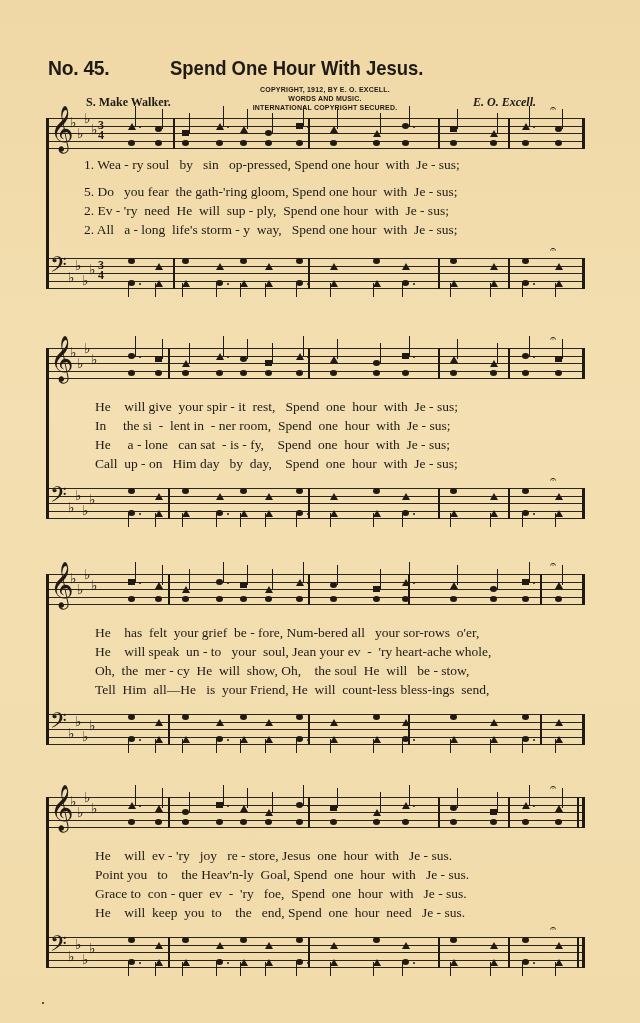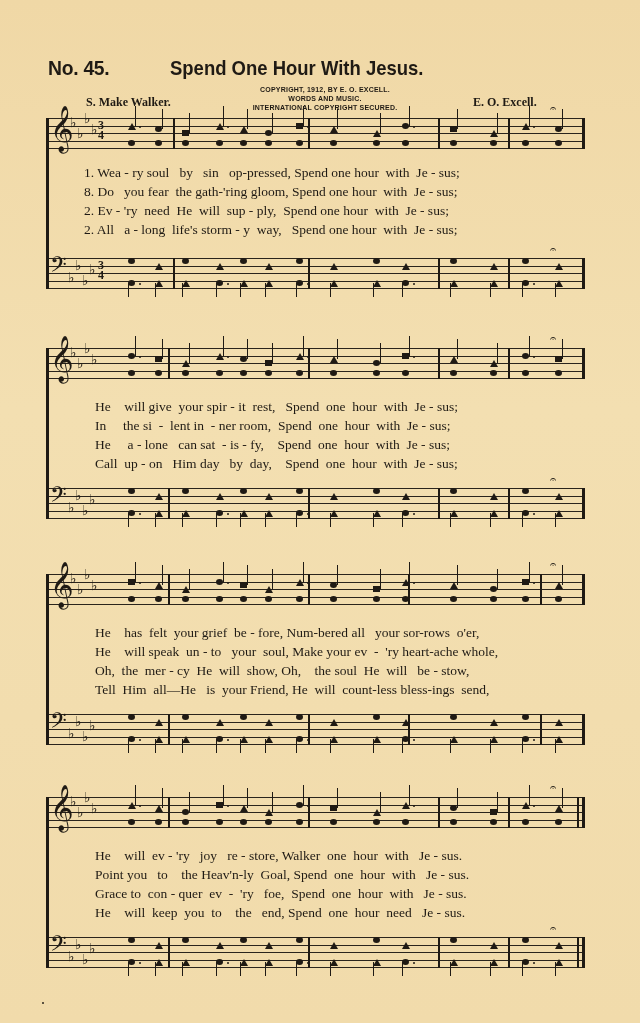--- a/index.html
+++ b/index.html
@@ -8,21 +8,21 @@
   .page{position:absolute;left:0;top:0;width:640px;height:1023px;
         background:linear-gradient(180deg,#f0d8a6 0%,#f3dfb1 40%,#f1dbab 100%);}
   .hymn-no{position:absolute;left:48px;top:56px;font-family:"Liberation Sans",sans-serif;
            font-weight:bold;font-size:21px;letter-spacing:-0.3px;transform:scaleX(0.92);transform-origin:left;}
   .hymn-title{position:absolute;left:170px;top:56px;font-family:"Liberation Sans",sans-serif;
               font-weight:bold;font-size:21px;transform:scaleX(0.88);transform-origin:left;}
   .copyright{position:absolute;left:210px;top:85px;width:230px;text-align:center;
              font-family:"Liberation Sans",sans-serif;font-size:7px;line-height:9px;font-weight:bold;letter-spacing:0.2px;}
   .copyright .l2{font-size:7px;}
   .author{position:absolute;left:86px;top:95px;font-weight:bold;font-size:12px;}
-  .composer{position:absolute;left:473px;top:95px;font-weight:bold;font-size:12px;}
+  .composer{position:absolute;left:473px;top:95px;font-weight:bold;font-size:12px;font-style:italic;}
   .system{position:absolute;left:0;width:640px;}
   .brace{position:absolute;left:46px;width:3px;background:#1f1a14;}
   .barline{position:absolute;width:1.5px;background:#1f1a14;}
   .final-bar{position:absolute;width:4px;background:#1f1a14;}
   .clef{position:absolute;font-family:"DejaVu Serif",serif;color:#1f1a14;}
   .flat{position:absolute;font-family:"DejaVu Sans",sans-serif;font-size:14px;color:#1f1a14;}
   .timesig{position:absolute;font-weight:bold;font-size:12px;line-height:10px;text-align:center;}
   .note{position:absolute;width:7px;height:6px;background:#1f1a14;border-radius:50%;}
   .note.tri{border-radius:0;width:0;height:0;background:none;border-left:4px solid transparent;border-right:4px solid transparent;border-bottom:7px solid #1f1a14;}
   .note.sq{border-radius:0;width:7px;height:6px;}
@@ -46,48 +46,48 @@
     <div class="l2">WORDS AND MUSIC.</div>
     <div>INTERNATIONAL COPYRIGHT SECURED.</div>
   </div>
   <div class="author">S. Make Walker.</div>
   <div class="composer">E. O. Excell.</div>
 
   <div id="systems">
 
     <div class="system" style="top:0">
       <div class="lyrics">
-        <div class="lyric-line" style="left:84px;top:165px">1. Wea - ry soul   by   sin   op-pressed, Spend one hour  with  Je - sus;</div>
-        <div class="lyric-line" style="left:84px;top:184px">8. Do   you fear  the gath-'ring gloom, Spend one hour  with  Je - sus;</div>
+        <div class="lyric-line" style="left:84px;top:157px">1. Wea - ry soul   by   sin   op-pressed, Spend one hour  with  Je - sus;</div>
+        <div class="lyric-line" style="left:84px;top:184px">5. Do   you fear  the gath-'ring gloom, Spend one hour  with  Je - sus;</div>
         <div class="lyric-line" style="left:84px;top:203px">2. Ev - 'ry  need  He  will  sup - ply,  Spend one hour  with  Je - sus;</div>
         <div class="lyric-line" style="left:84px;top:222px">2. All   a - long  life's storm - y  way,   Spend one hour  with  Je - sus;</div>
       </div>
     </div>
 
     <div class="system" style="top:0">
       <div class="lyrics">
         <div class="lyric-line" style="left:95px;top:399px">He    will give  your spir - it  rest,   Spend  one  hour  with  Je - sus;</div>
         <div class="lyric-line" style="left:95px;top:418px">In     the si  -  lent in  - ner room,  Spend  one  hour  with  Je - sus;</div>
         <div class="lyric-line" style="left:95px;top:437px">He     a - lone   can sat  - is - fy,    Spend  one  hour  with  Je - sus;</div>
         <div class="lyric-line" style="left:95px;top:456px">Call  up - on   Him day   by  day,    Spend  one  hour  with  Je - sus;</div>
       </div>
     </div>
 
     <div class="system" style="top:0">
       <div class="lyrics">
         <div class="lyric-line" style="left:95px;top:625px">He    has  felt  your grief  be - fore, Num-bered all   your sor-rows  o'er,</div>
-        <div class="lyric-line" style="left:95px;top:644px">He    will speak  un - to   your  soul, Make your ev  -  'ry heart-ache whole,</div>
+        <div class="lyric-line" style="left:95px;top:644px">He    will speak  un - to   your  soul, Jean your ev  -  'ry heart-ache whole,</div>
         <div class="lyric-line" style="left:95px;top:663px">Oh,  the  mer - cy  He  will  show, Oh,    the soul  He  will   be - stow,</div>
         <div class="lyric-line" style="left:95px;top:682px">Tell  Him  all—He   is  your Friend, He  will  count-less bless-ings  send,</div>
       </div>
     </div>
 
     <div class="system" style="top:0">
       <div class="lyrics">
-        <div class="lyric-line" style="left:95px;top:848px">He    will  ev - 'ry   joy   re - store, Walker  one  hour  with   Je - sus.</div>
+        <div class="lyric-line" style="left:95px;top:848px">He    will  ev - 'ry   joy   re - store, Jesus  one  hour  with   Je - sus.</div>
         <div class="lyric-line" style="left:95px;top:867px">Point you   to    the Heav'n-ly  Goal, Spend  one  hour  with   Je - sus.</div>
         <div class="lyric-line" style="left:95px;top:886px">Grace to  con - quer  ev  -  'ry   foe,  Spend  one  hour  with   Je - sus.</div>
         <div class="lyric-line" style="left:95px;top:905px">He    will  keep  you  to    the   end, Spend  one  hour  need   Je - sus.</div>
       </div>
     </div>
 
   </div>
 
   <div class="speck"></div>
 <div class="line-abs" style="position: absolute; left: 47px; width: 538px; height: 1px; background: rgb(42, 36, 28); top: 118px;"></div>

